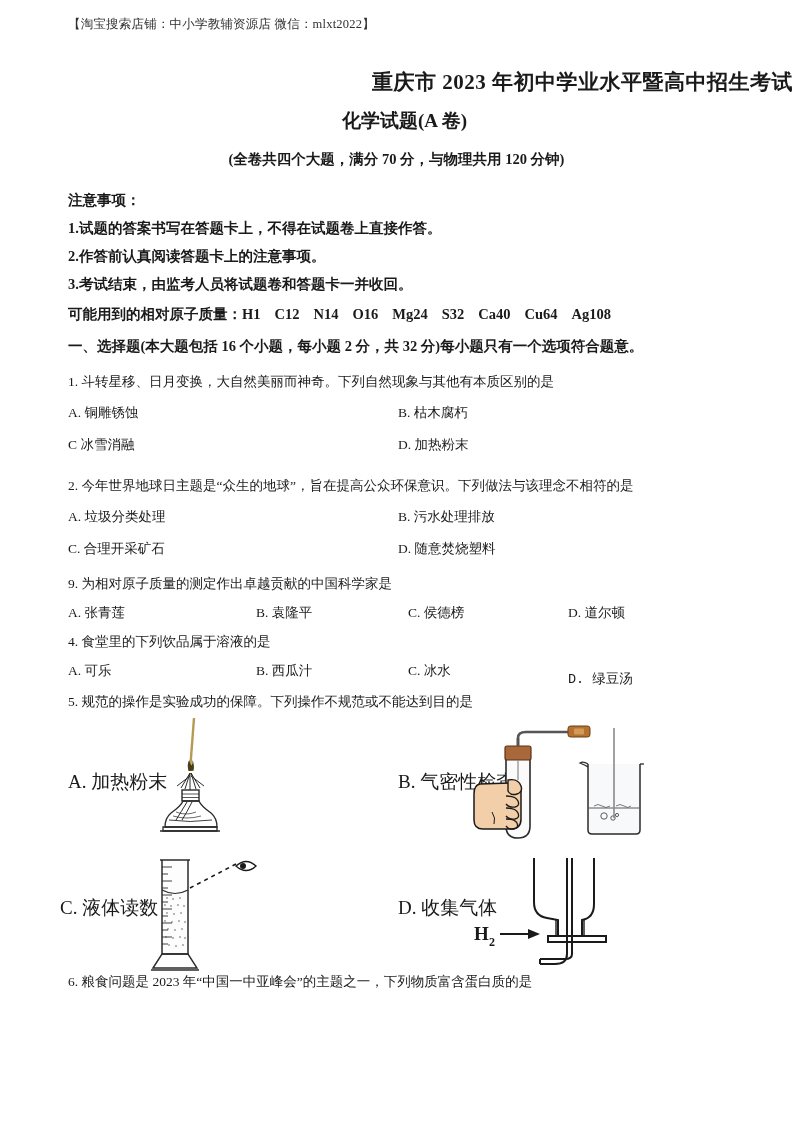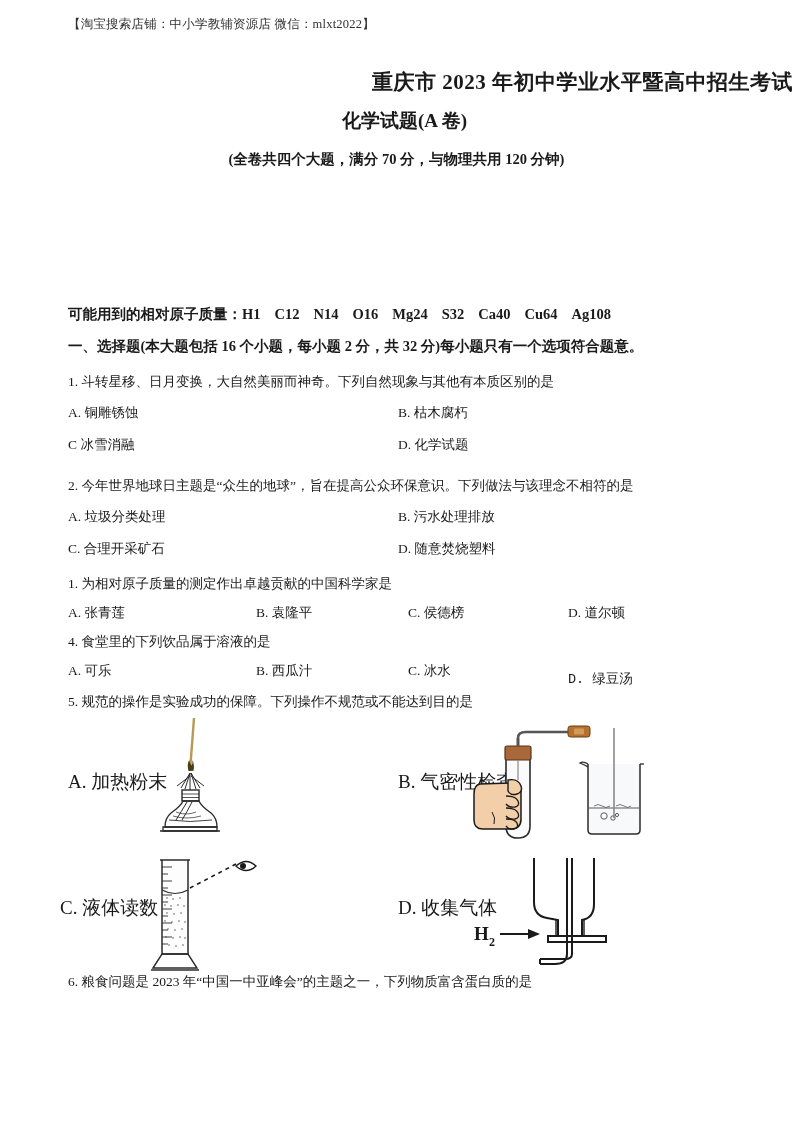--- a/index.html
+++ b/index.html
@@ -137,40 +137,46 @@
 <body>
 
 <div class="page">
 
   <div class="watermark">【淘宝搜索店铺：中小学教辅资源店 微信：mlxt2022】</div>
 
   <div class="title-main">重庆市 2023 年初中学业水平暨高中招生考试</div>
   <div class="title-sub">化学试题(A 卷)</div>
   <div class="title-note">(全卷共四个大题，满分 70 分，与物理共用 120 分钟)</div>
 
+  <div class="notice-block">
+    <div class="notice-line plain">注意事项：</div>
+    <div class="notice-line">1.试题的答案书写在答题卡上，不得在试题卷上直接作答。</div>
+    <div class="notice-line">2.作答前认真阅读答题卡上的注意事项。</div>
+    <div class="notice-line">3.考试结束，由监考人员将试题卷和答题卡一并收回。</div>
+  </div>
 
   <div class="atomic-line">
     <span>可能用到的相对原子质量：</span><span class="sym">H1</span><span class="sym">C12</span><span class="sym">N14</span><span class="sym">O16</span><span class="sym">Mg24</span><span class="sym">S32</span><span class="sym">Ca40</span><span class="sym">Cu64</span><span class="sym">Ag108</span>
   </div>
 
   <div class="section-heading">一、选择题(本大题包括 16 个小题，每小题 2 分，共 32 分)每小题只有一个选项符合题意。</div>
 
   <div class="q-stem" style="top:373px;">1. 斗转星移、日月变换，大自然美丽而神奇。下列自然现象与其他有本质区别的是</div>
   <div class="opt col-a" style="top:404px;">A. 铜雕锈蚀</div>
   <div class="opt col-b" style="top:404px;">B. 枯木腐朽</div>
   <div class="opt col-a" style="top:436px;">C  冰雪消融</div>
-  <div class="opt col-b" style="top:436px;">D. 化学试题</div>
+  <div class="opt col-b" style="top:436px;">D. 加热粉末</div>
 
   <div class="q-stem" style="top:477px;">2. 今年世界地球日主题是“众生的地球”，旨在提高公众环保意识。下列做法与该理念不相符的是</div>
   <div class="opt col-a" style="top:508px;">A. 垃圾分类处理</div>
   <div class="opt col-b" style="top:508px;">B. 污水处理排放</div>
   <div class="opt col-a" style="top:540px;">C. 合理开采矿石</div>
   <div class="opt col-b" style="top:540px;">D. 随意焚烧塑料</div>
 
-  <div class="q-stem" style="top:575px;">1. 为相对原子质量的测定作出卓越贡献的中国科学家是</div>
+  <div class="q-stem" style="top:575px;">9. 为相对原子质量的测定作出卓越贡献的中国科学家是</div>
   <div class="opt c4-a" style="top:604px;">A. 张青莲</div>
   <div class="opt c4-b" style="top:604px;">B. 袁隆平</div>
   <div class="opt c4-c" style="top:604px;">C. 侯德榜</div>
   <div class="opt c4-d" style="top:604px;">D. 道尔顿</div>
 
   <div class="q-stem" style="top:633px;">4. 食堂里的下列饮品属于溶液的是</div>
   <div class="opt c4-a" style="top:662px;">A. 可乐</div>
   <div class="opt c4-b" style="top:662px;">B. 西瓜汁</div>
   <div class="opt c4-c" style="top:662px;">C. 冰水</div>
   <div class="opt c4-d" style="top:670px;font-family:Liberation Mono, monospace;">D. 绿豆汤</div>

